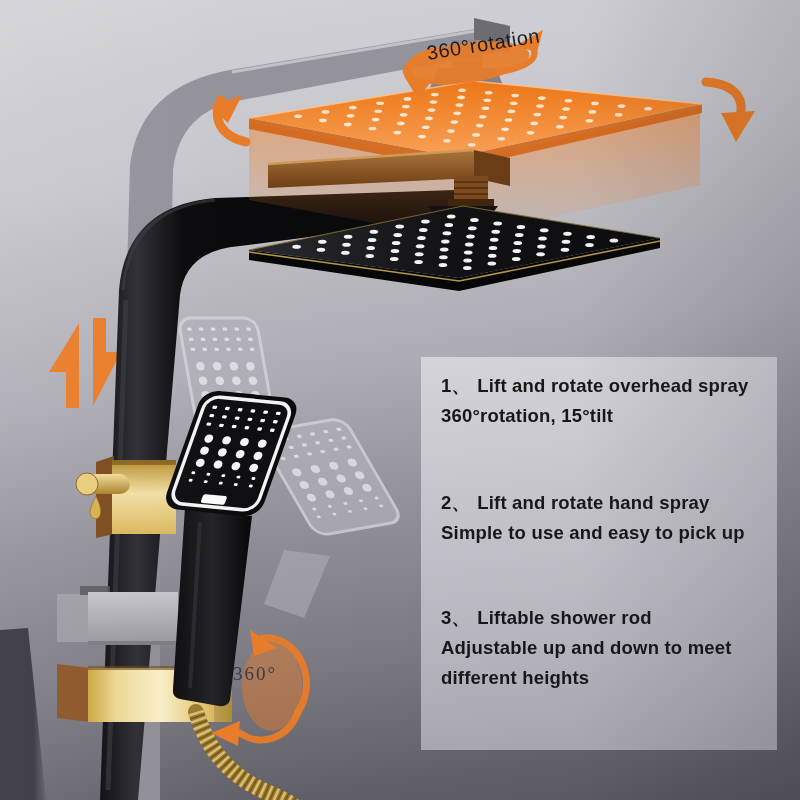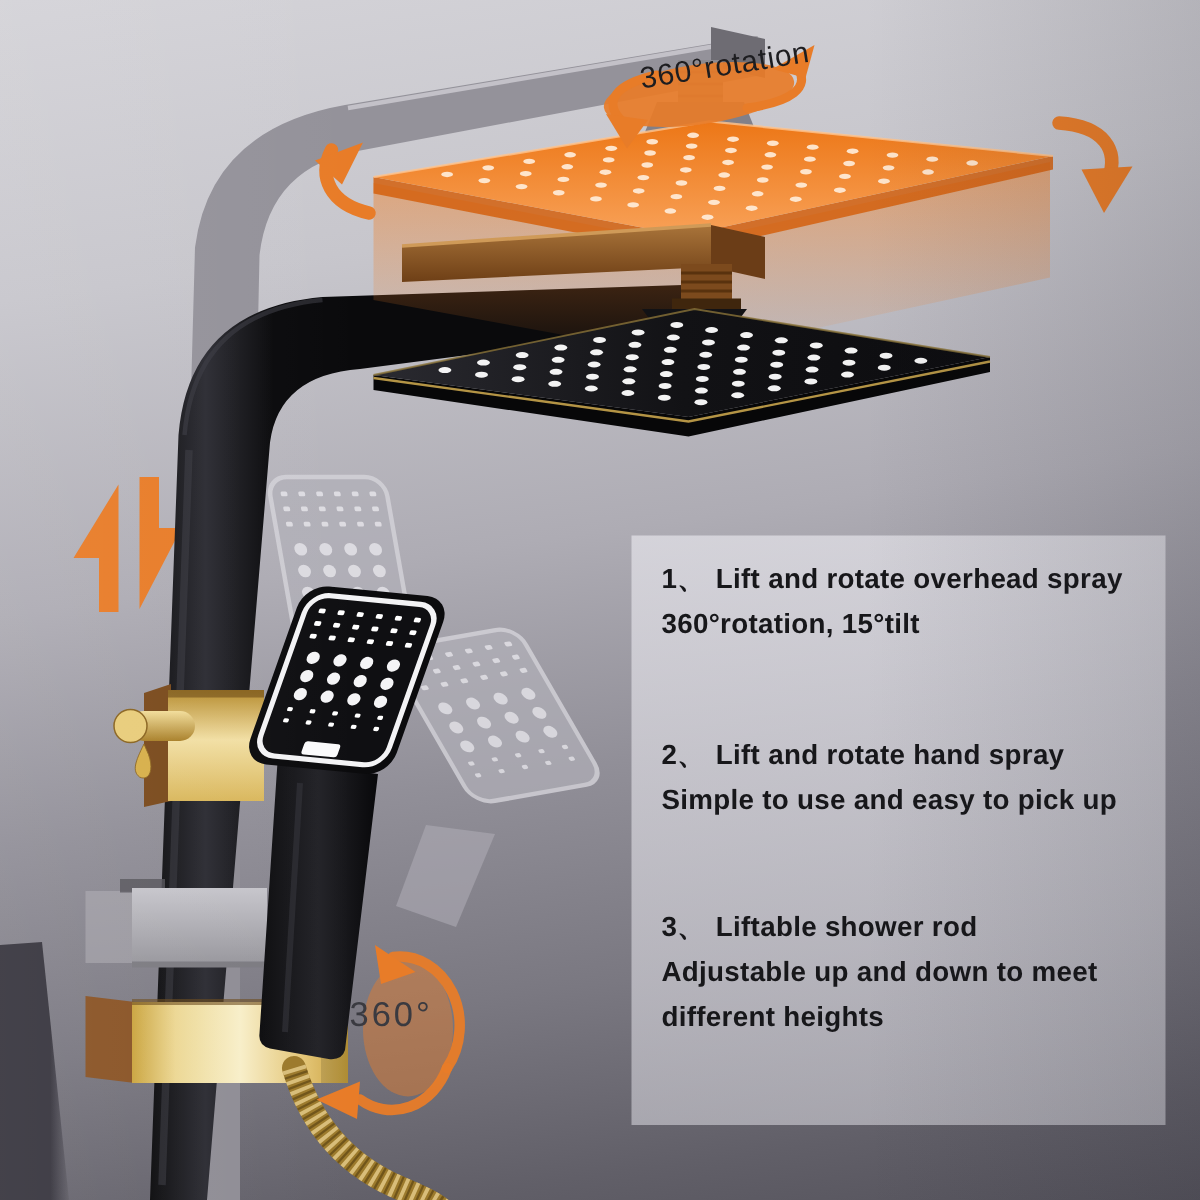--- a/index.html
+++ b/index.html
@@ -20,22 +20,22 @@
   .feat{position:absolute;left:20px;right:2px;}
   .feat .line{font-size:18.5px;font-weight:bold;color:#17171a;line-height:30px;
     letter-spacing:.2px;white-space:nowrap;}
   .feat .num{margin-right:7px;}
   .label-top{
     position:absolute;left:427px;top:42px;font-size:20px;color:#1d1d20;
     transform:rotate(-9deg);transform-origin:left center;white-space:nowrap;
     letter-spacing:.5px;z-index:5;
   }
   .label-360{
-    position:absolute;left:233px;top:663px;font-size:23px;color:#3a3a40;
-    letter-spacing:2px;z-index:5;
+    position:absolute;left:233px;top:663px;font-size:19px;color:#3a3a40;
+    letter-spacing:2px;z-index:5;font-family:Liberation Serif, serif;
   }
 </style>
 </head>
 <body>
 
 <div class="stage">
 
 <svg class="fixture" width="800" height="800" viewBox="0 0 800 800">
   <defs>
     <linearGradient id="orangeFace" x1="0" y1="78" x2="0" y2="162" gradientUnits="userSpaceOnUse">

